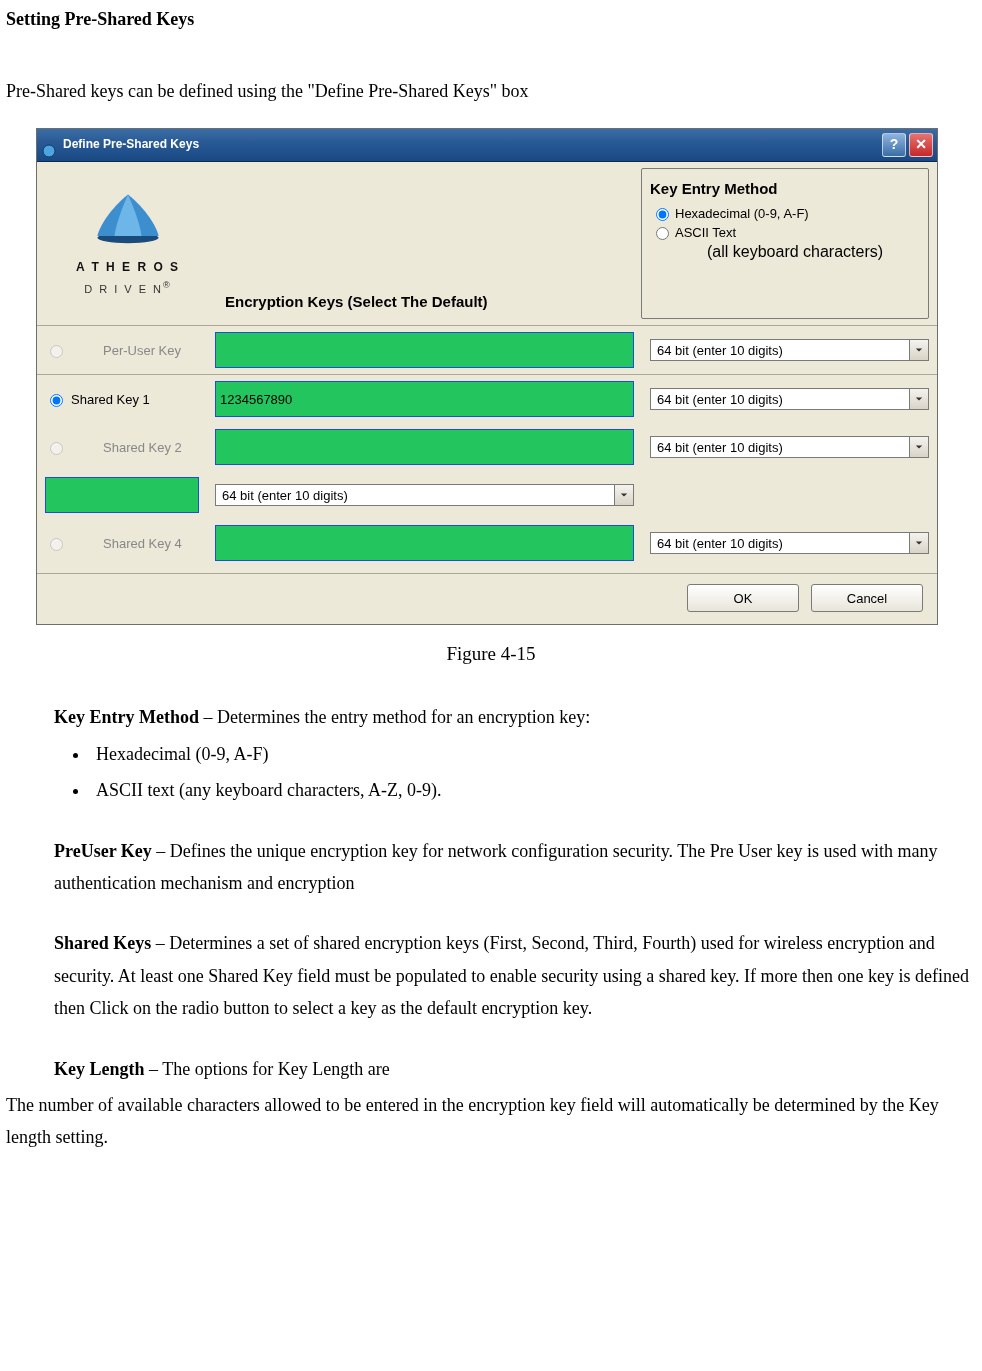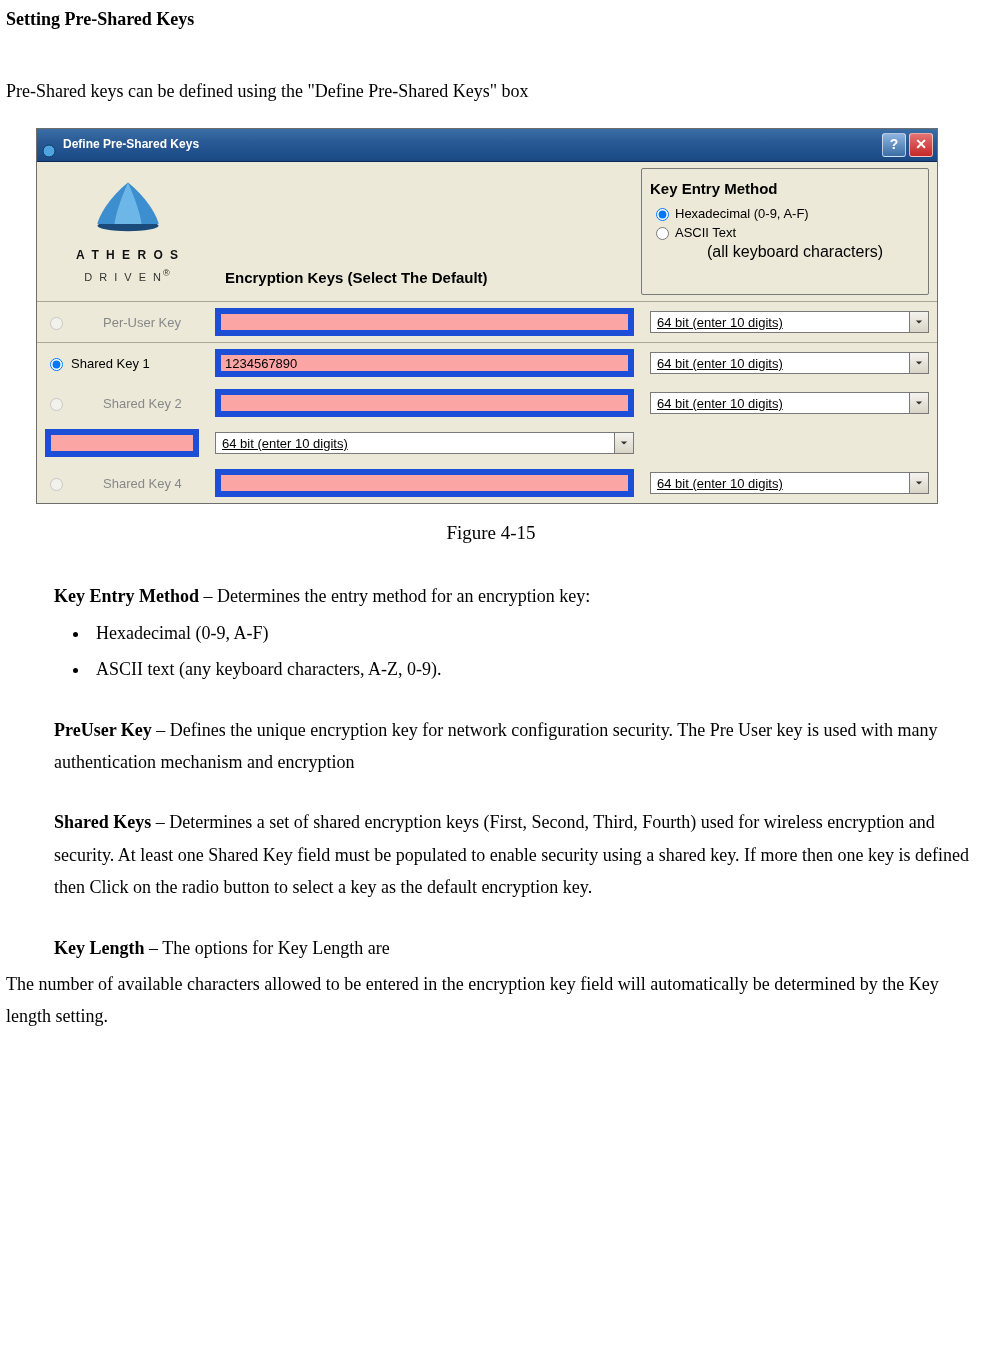--- a/index.html
+++ b/index.html
@@ -43,21 +43,21 @@
   .close-btn { background: linear-gradient(to bottom, #e57373, #c62828); }
 
   .dialog-body {
     font-family: Tahoma, Arial, sans-serif;
     font-size: 13px;
     color: #000;
     background: #ece9d8;
   }
 
   .top-row { display: flex; align-items: stretch; }
-  .logo-cell { width: 170px; padding: 14px 6px; text-align: center; }
+  .logo-cell { width: 170px; padding: 26px 6px; text-align: center; }
   .logo-cell svg { width: 90px; height: 60px; }
   .logo-text { font-size: 12px; letter-spacing: 2px; font-weight: bold; color: #111; margin-top: 2px; }
   .logo-sub { font-size: 11px; letter-spacing: 2px; color: #333; margin-top: -2px; }
 
   .header-cell { flex: 1; display:flex; align-items:flex-end; padding: 0 6px 6px 6px; }
   .header-cell .enc-title { font-weight: bold; font-size: 15px; padding-bottom: 4px; }
 
   .kem-box { width: 270px; margin: 6px 8px 6px 0; border: 1px solid #7a7a7a; background: #ece9d8; padding: 6px 8px 8px 8px; border-radius: 2px; }
   .kem-title { font-weight: bold; font-size: 15px; margin-bottom: 4px; }
   .kem-row { display:flex; align-items:flex-start; line-height:1.3; margin: 2px 0 2px 6px; }
@@ -66,27 +66,27 @@
   .kem-row .opt-sub { display:block; margin-left: 32px; font-size:16px; }
 
   .grid-sep { border-top: 1px solid #aca899; }
 
   .key-grid { display: grid; grid-template-columns: 170px 1fr 295px; }
   .cell { padding: 6px 8px; display:flex; align-items:center; }
   .cell.label { }
   .cell.label.disabled label { color: #888; margin-left: 32px; }
   .cell.label input[type=radio] { margin-right: 8px; }
   .cell.input input[type=text] {
-    width: 100%; height: 22px; border: 6px solid #1d4ed8; background: #fca5a5;
-    font-family: Tahoma, Arial, sans-serif; font-size: 13px; padding: 8px 4px; box-sizing: border-box;
+    width: 100%; height: 22px; border: 1px solid #1d4ed8; background: #22c55e;
+    font-family: Tahoma, Arial, sans-serif; font-size: 13px; padding: 17px 4px; box-sizing: border-box;
   }
   .cell.select .select-mock {
     width: 100%; height: 22px; border: 1px solid #7a7a7a; background: #fff;
     display: flex; align-items: center; justify-content: space-between;
-    padding: 0 0 0 6px; box-sizing: border-box; font-size: 13px; text-decoration: underline;
+    padding: 0 0 0 6px; box-sizing: border-box; font-size: 13px;
   }
   .select-arrow {
     width: 18px; height: 100%; border-left: 1px solid #7a7a7a;
     background: linear-gradient(to bottom, #f4f3ee, #d8d4c6);
     display:flex; align-items:center; justify-content:center;
   }
   .select-arrow svg { width: 8px; height: 8px; }
 
   .dialog-buttons { display:flex; justify-content:flex-end; padding: 10px 14px 12px 0; gap: 12px; border-top: 1px solid #aca899; margin-top: 6px; }
   .btn {
@@ -239,20 +239,24 @@
           <span>64 bit (enter 10 digits)</span>
           <span class="select-arrow">
               <svg viewBox="0 0 10 10">
                 <path d="M1 3 L5 7 L9 3 Z" fill="#333"></path>
               </svg>
             </span>
         </div>
       </div>
     </div>
 
+    <div class="dialog-buttons">
+      <div class="btn">OK</div>
+      <div class="btn">Cancel</div>
+    </div>
   </div>
 </div>
 
 <div class="figure-caption">Figure 4-15</div>
 
 <div class="doc-section">
   <span class="bold">Key Entry Method</span><span> – Determines the entry method for an encryption key:</span>
   <ul class="doc-list">
     <li>Hexadecimal (0-9, A-F)</li>
     <li>ASCII text (any keyboard characters, A-Z, 0-9).</li>

